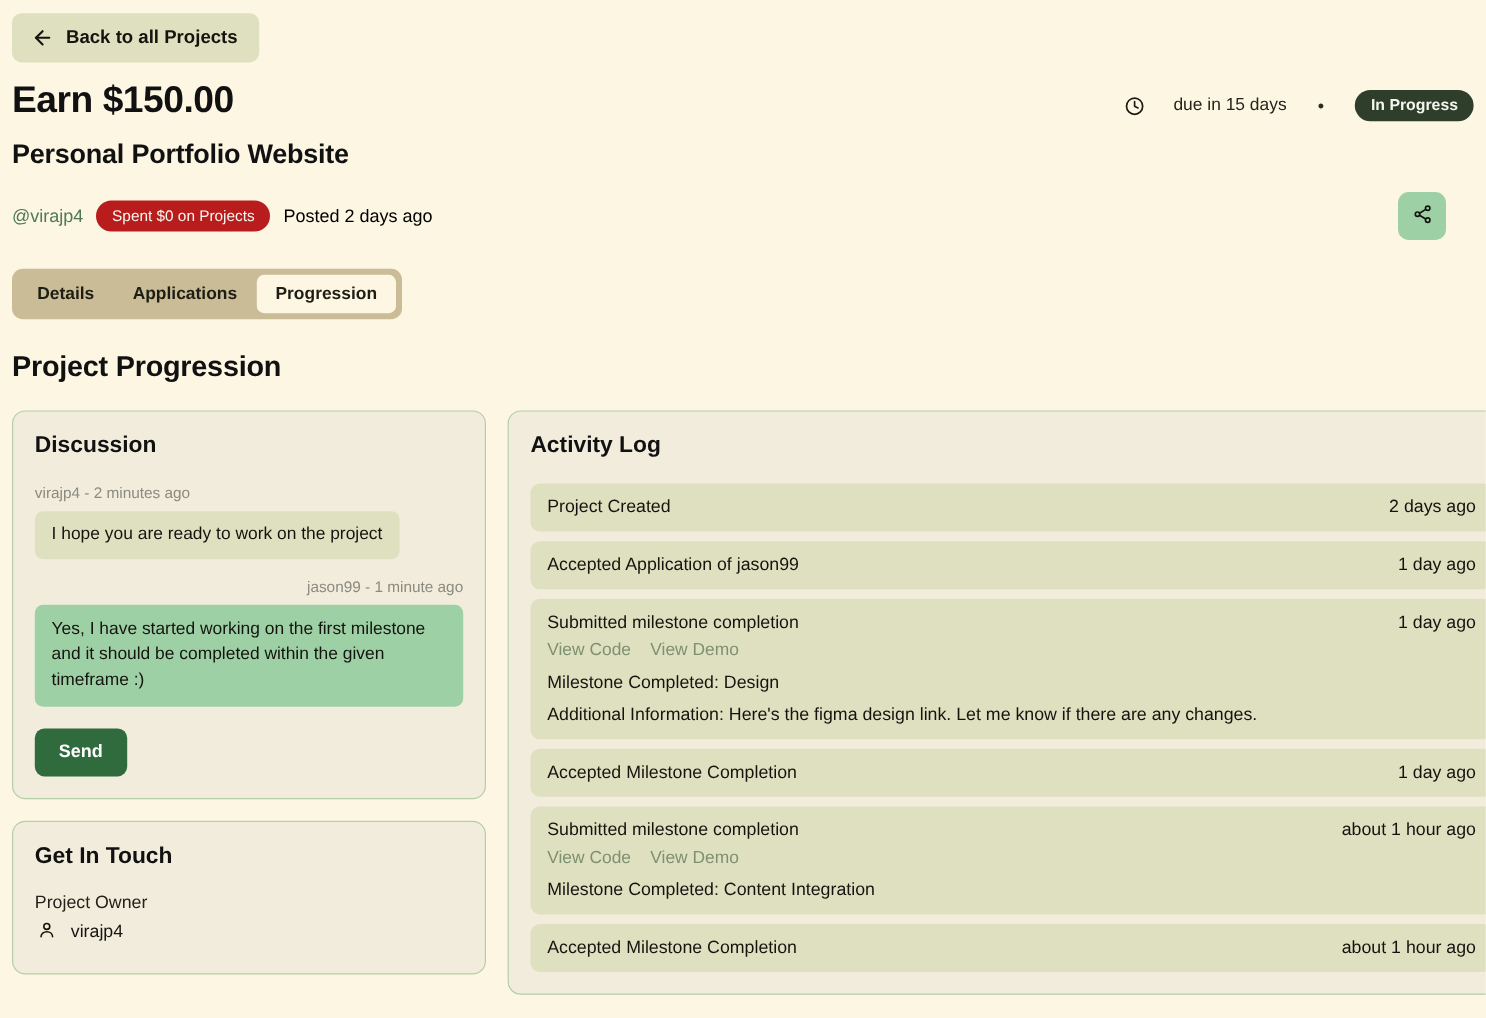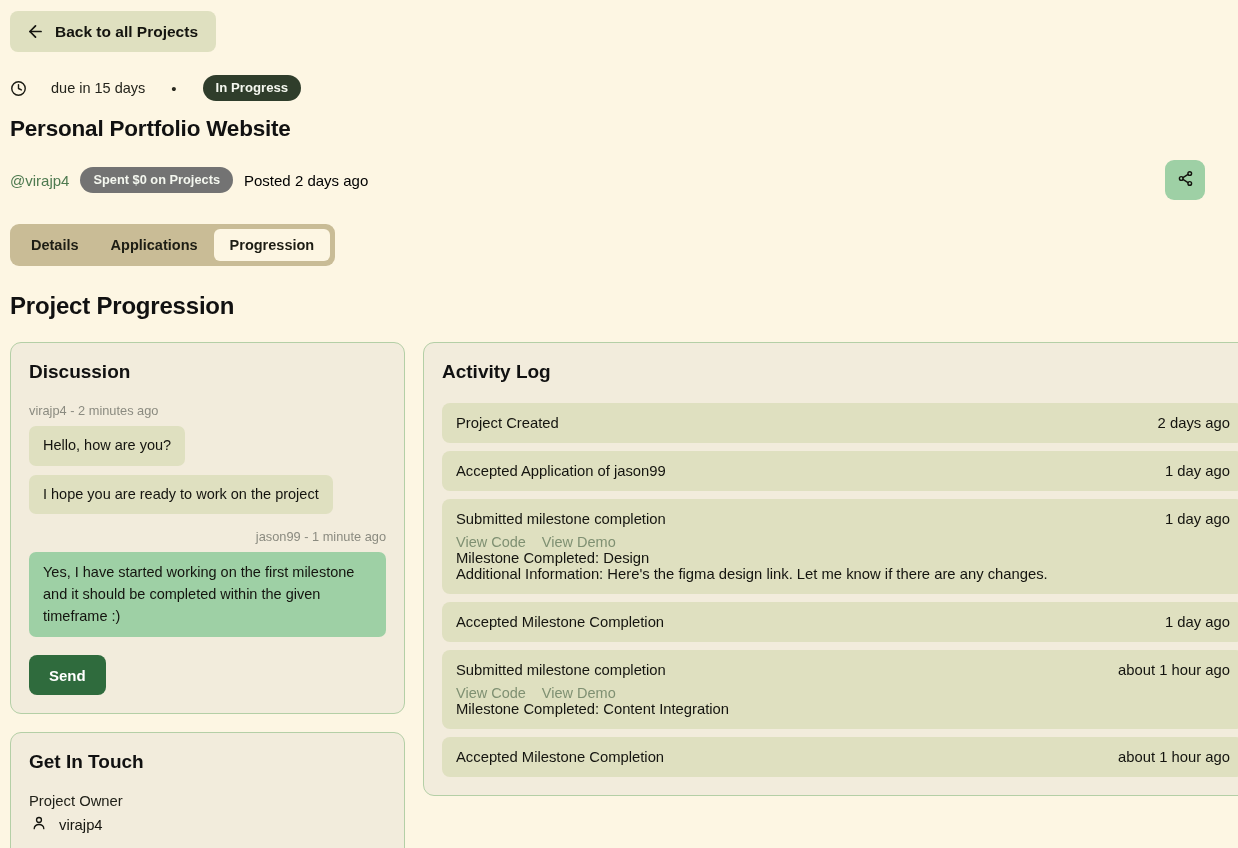--- a/index.html
+++ b/index.html
@@ -45,23 +45,23 @@
     background: #2f3d2b; color: #f4f7ef;
     border-radius: 999px; padding: 5px 13px 6px;
     font-size: 13.2px; font-weight: 700;
   }
 
   
   .poster-row { display: flex; align-items: center; justify-content: space-between; margin-top: 18px; }
   .poster-left { display: flex; align-items: center; gap: 11px; }
   .handle { color: #4e7a50; font-size: 15px; font-weight: 500; cursor: pointer; }
   .badge-spent {
-    background: #737373; color: #f4f7ef;
+    background: #b91c1c; color: #f4f7ef;
     border-radius: 999px; padding: 5px 13px 6px;
-    font-size: 12.8px; font-weight: 700;
+    font-size: 12.8px; font-weight: 400;
   }
   .posted { font-size: 15px; color: #000000; }
   .share-btn {
     width: 40px; height: 40px; border-radius: 9px;
     background: #9ed0a5; border: none; cursor: pointer;
     display: flex; align-items: center; justify-content: center;
     margin-right: 23px;
   }
 
   
@@ -130,38 +130,39 @@
   
   .act-item {
     background: #dfe0c0; border-radius: 8px; padding: 12px 14px; margin-bottom: 8px;
   }
   .act-item:last-child { margin-bottom: 0; }
   .act-head { display: flex; justify-content: space-between; align-items: baseline; gap: 14px; }
   .act-title { font-size: 14.8px; color: #14140f; }
   .act-time { font-size: 14.8px; color: #14140f; white-space: nowrap; }
   .act-links { display: flex; gap: 16px; margin-top: 7px; }
   .act-links a { color: #7f9072; font-size: 14.5px; text-decoration: none; cursor: pointer; }
-  .act-line { font-size: 14.8px; color: #14140f; }
+  .act-line { font-size: 14.8px; color: #14140f; margin-top: 11px; }
 </style>
 </head>
 <body>
 
 <div class="page">
 
   <button class="back-btn">
     <span>
       <svg width="19" height="19" viewBox="0 0 24 24" fill="none" stroke="#14140f" stroke-width="2.2" stroke-linecap="round" stroke-linejoin="round">
           <line x1="19" y1="12" x2="5" y2="12"></line>
           <polyline points="12 19 5 12 12 5"></polyline>
         </svg>
     </span>
     <span>Back to all Projects</span>
   </button>
 
   <div class="title-row">
+    <h1 class="earn">Earn $150.00</h1>
     <div class="meta-right">
       <span class="clock-icon">
         <svg width="17" height="17" viewBox="0 0 24 24" fill="none" stroke="#1c1c14" stroke-width="2" stroke-linecap="round" stroke-linejoin="round">
             <circle cx="12" cy="12" r="9.5"></circle>
             <polyline points="12 6.5 12 12 16 14"></polyline>
           </svg>
       </span>
       <span>due in 15 days</span>
       <span class="dot">•</span>
       <span class="badge-progress">In Progress</span>
@@ -200,23 +201,20 @@
   <div class="columns">
 
     <div class="col-left">
 
       <div class="panel">
         <h4>Discussion</h4>
 
         <div class="msg-group">
           <div class="msg-author">virajp4 - 2 minutes ago</div>
           <div>
-            <div class="bubble">Hello, how are you?</div>
-          </div>
-          <div>
             <div class="bubble">I hope you are ready to work on the project</div>
           </div>
         </div>
 
         <div class="msg-group">
           <div class="msg-author right">jason99 - 1 minute ago</div>
           <div class="bubble-row-right">
             <div class="bubble own">Yes, I have started working on the first milestone and it should be completed within the given timeframe :)</div>
           </div>
         </div>

